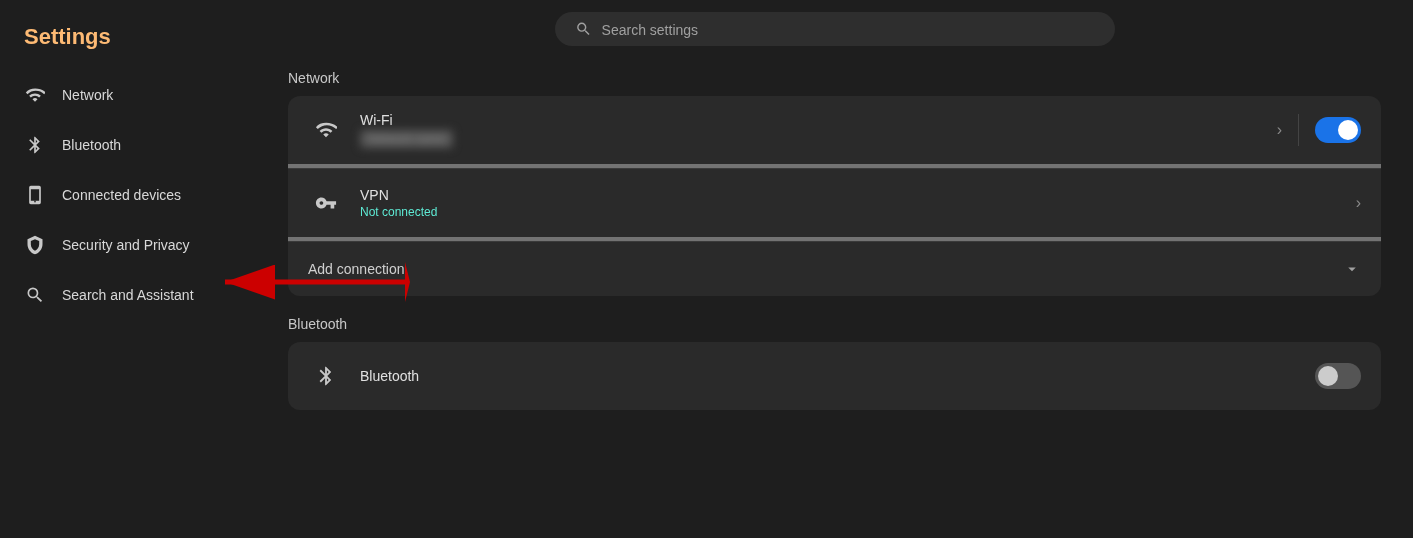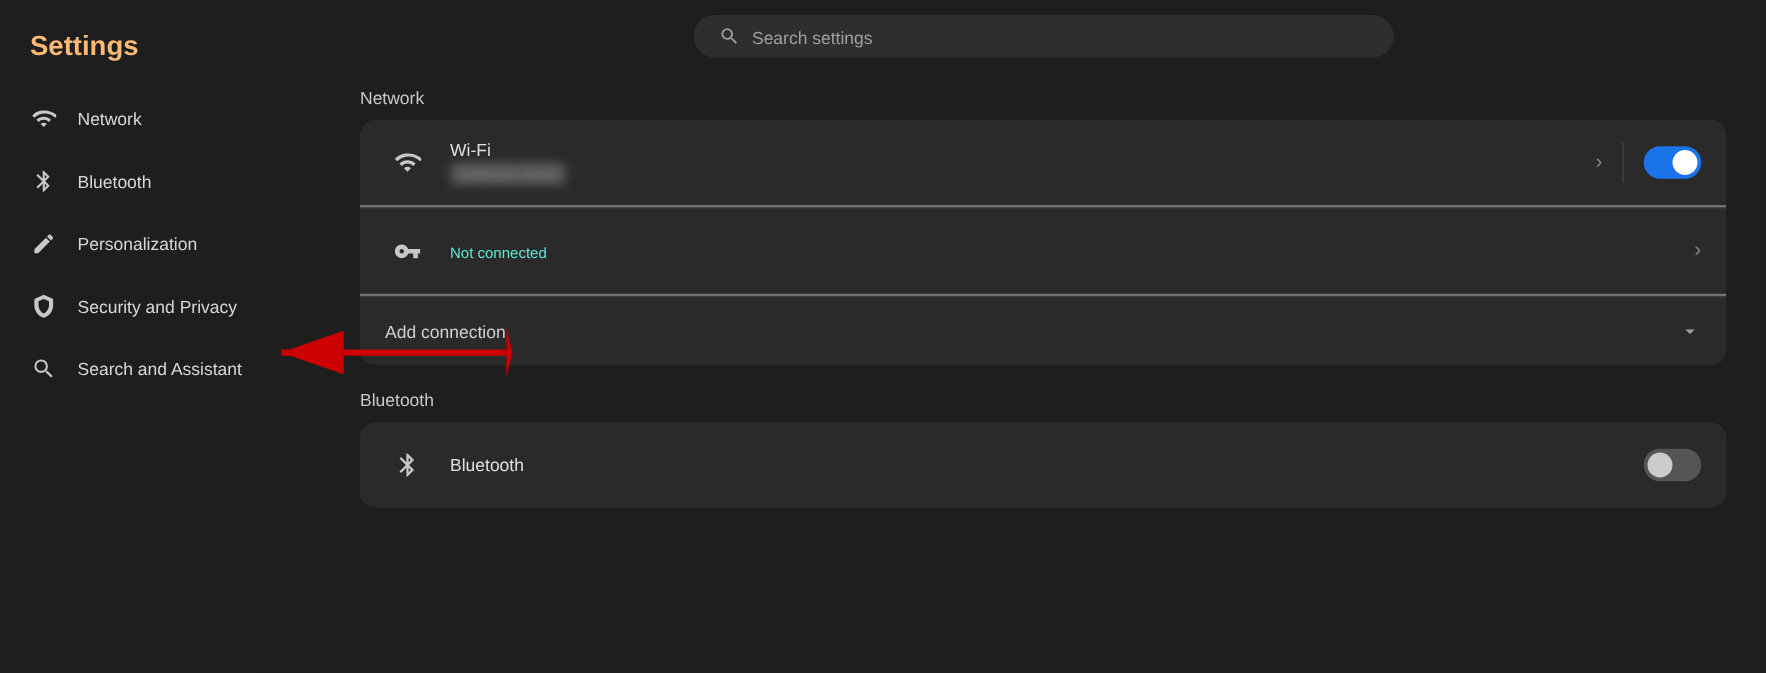--- a/index.html
+++ b/index.html
@@ -110,21 +110,21 @@
       background: #2a2a2a;
       border-radius: 12px;
       margin-bottom: 20px;
       overflow: hidden;
     }
 
     .card-row {
       display: flex;
       align-items: center;
       padding: 16px 20px;
-      border-bottom: 2px solid #737373;
+      border-bottom: 4px solid #737373;
       cursor: pointer;
       min-height: 64px;
     }
     .card-row:last-child {
       border-bottom: none;
     }
 
     .card-row-icon {
       width: 36px;
       height: 36px;
@@ -241,31 +241,31 @@
 
   <div class="sidebar-item">
     <span class="sidebar-item-icon">
       <svg width="20" height="20" viewBox="0 0 24 24" fill="currentColor">
         <path d="M17.71 7.71L12 2h-1v7.59L6.41 5 5 6.41 10.59 12 5 17.59 6.41 19 11 14.41V22h1l5.71-5.71-4.3-4.29 4.3-4.29zM13 5.83l1.88 1.88L13 9.59V5.83zm1.88 10.46L13 18.17v-3.76l1.88 1.88z"></path>
       </svg>
     </span>
     <span class="sidebar-item-label">Bluetooth</span>
   </div>
 
-
-
-
-  <div class="sidebar-item">
-    <span class="sidebar-item-icon">
-      <svg width="20" height="20" viewBox="0 0 24 24" fill="currentColor">
-        <path d="M3 17.25V21h3.75L17.81 9.94l-3.75-3.75L3 17.25zM20.71 7.04c.39-.39.39-1.02 0-1.41l-2.34-2.34c-.39-.39-1.02-.39-1.41 0l-1.83 1.83 3.75 3.75 1.83-1.83z"></path>
-      </svg>
-    </span>
-    <span class="sidebar-item-label">Personalization</span>
-  </div>
+  <div class="sidebar-item">
+    <span class="sidebar-item-icon">
+      <svg width="20" height="20" viewBox="0 0 24 24" fill="currentColor">
+        <path d="M17 1H7c-1.1 0-2 .9-2 2v18c0 1.1.9 2 2 2h10c1.1 0 2-.9 2-2V3c0-1.1-.9-2-2-2zm0 18H7V5h10v14zm-5 2c-.55 0-1-.45-1-1s.45-1 1-1 1 .45 1 1-.45 1-1 1z"></path>
+      </svg>
+    </span>
+    <span class="sidebar-item-label">Connected devices</span>
+  </div>
+
+
+
 
   <div class="sidebar-item">
     <span class="sidebar-item-icon">
       <svg width="20" height="20" viewBox="0 0 24 24" fill="currentColor">
         <path d="M12 1L3 5v6c0 5.55 3.84 10.74 9 12 5.16-1.26 9-6.45 9-12V5l-9-4zm0 4l5 2.18V11c0 3.5-2.33 6.79-5 7.93-2.67-1.14-5-4.43-5-7.93V7.18L12 5z"></path>
       </svg>
     </span>
     <span class="sidebar-item-label">Security and Privacy</span>
   </div>
 
@@ -315,20 +315,21 @@
 
     <div class="divider"></div>
 
     <div class="card-row">
       <div class="card-row-icon">
         <svg width="22" height="22" viewBox="0 0 24 24" fill="currentColor">
           <path d="M12.65 10C11.83 7.67 9.61 6 7 6c-3.31 0-6 2.69-6 6s2.69 6 6 6c2.61 0 4.83-1.67 5.65-4H17v4h4v-4h2v-4H12.65zM7 14c-1.1 0-2-.9-2-2s.9-2 2-2 2 .9 2 2-.9 2-2 2z"></path>
         </svg>
       </div>
       <div class="card-row-text">
+        <div class="card-row-title">VPN</div>
         <div class="card-row-subtitle">Not connected</div>
       </div>
       <div class="card-row-right">
         <span class="chevron-right">›</span>
       </div>
     </div>
 
     <div class="divider"></div>
 
     <div class="add-connection-row">

